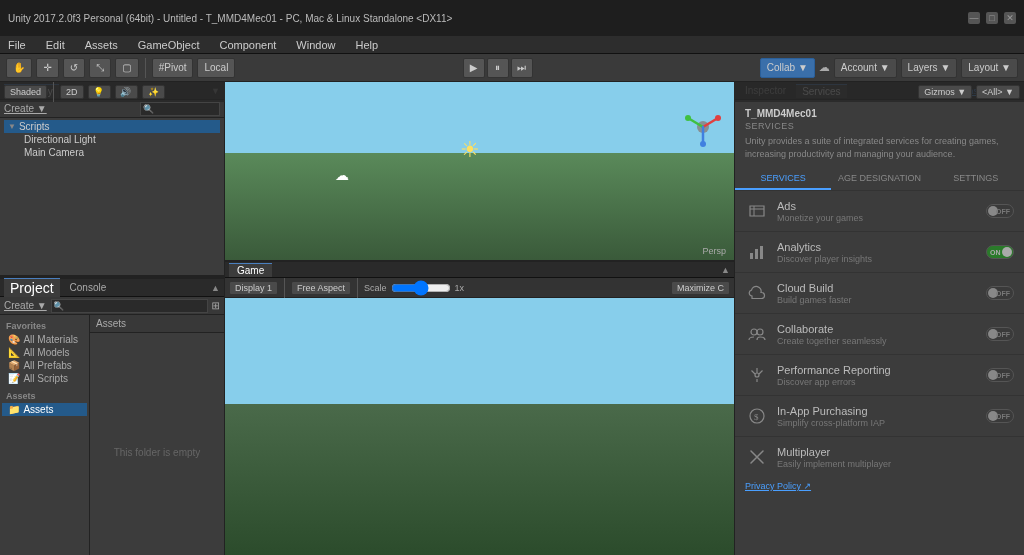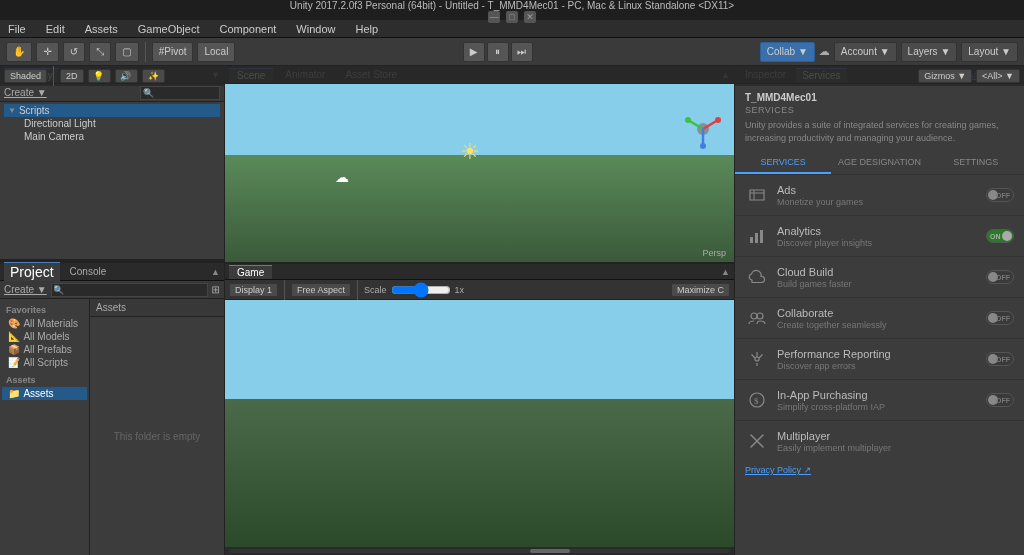--- a/index.html
+++ b/index.html
@@ -8,29 +8,28 @@
       height: 555px;
       overflow: hidden;
       font-family: Arial, sans-serif;
       font-size: 11px;
       background: #3c3c3c;
       color: #ccc;
     }
 
     
     .title-bar {
-      height: 20px;
+      height: 36px;
       background: #1e1e1e;
       display: flex;
       align-items: center;
       justify-content: space-between;
       padding: 0 8px;
       color: #bbb;
       font-size: 10px;
-      flex-direction: column;
     }
     .title-bar-left { flex: 1; }
     .title-bar-controls { display: flex; gap: 6px; }
     .title-bar-btn {
       width: 12px; height: 12px;
       border-radius: 2px;
       background: #555;
       display: inline-block;
       font-size: 9px;
       text-align: center;
@@ -582,26 +581,20 @@
       <div style="flex:1;display:flex;flex-direction:column;">
         <div style="height:18px;background:#383838;display:flex;align-items:center;padding:0 6px;font-size:10px;color:#aaa;border-bottom:1px solid #222;">Assets</div>
         <div style="flex:1;display:flex;align-items:center;justify-content:center;font-size:10px;color:#666;">This folder is empty</div>
       </div>
     </div>
   </div>
   </div>
 
   <div class="viewport-area">
 
-    <div class="scene-tabs-bar">
-      <div class="scene-tab active">Scene</div>
-      <div class="scene-tab">Animator</div>
-      <div class="scene-tab">Asset Store</div>
-      <div style="margin-left:auto;font-size:9px;color:#888;cursor:pointer;">▲</div>
-    </div>
 
     <div class="viewport-toolbar">
       <button class="vp-btn">Shaded</button>
       <div class="toolbar-separator"></div>
       <button class="vp-btn">2D</button>
       <button class="vp-btn">💡</button>
       <button class="vp-btn">🔊</button>
       <button class="vp-btn">✨</button>
       <div class="vp-spacer"></div>
       <div class="vp-dropdown">Gizmos ▼</div>

